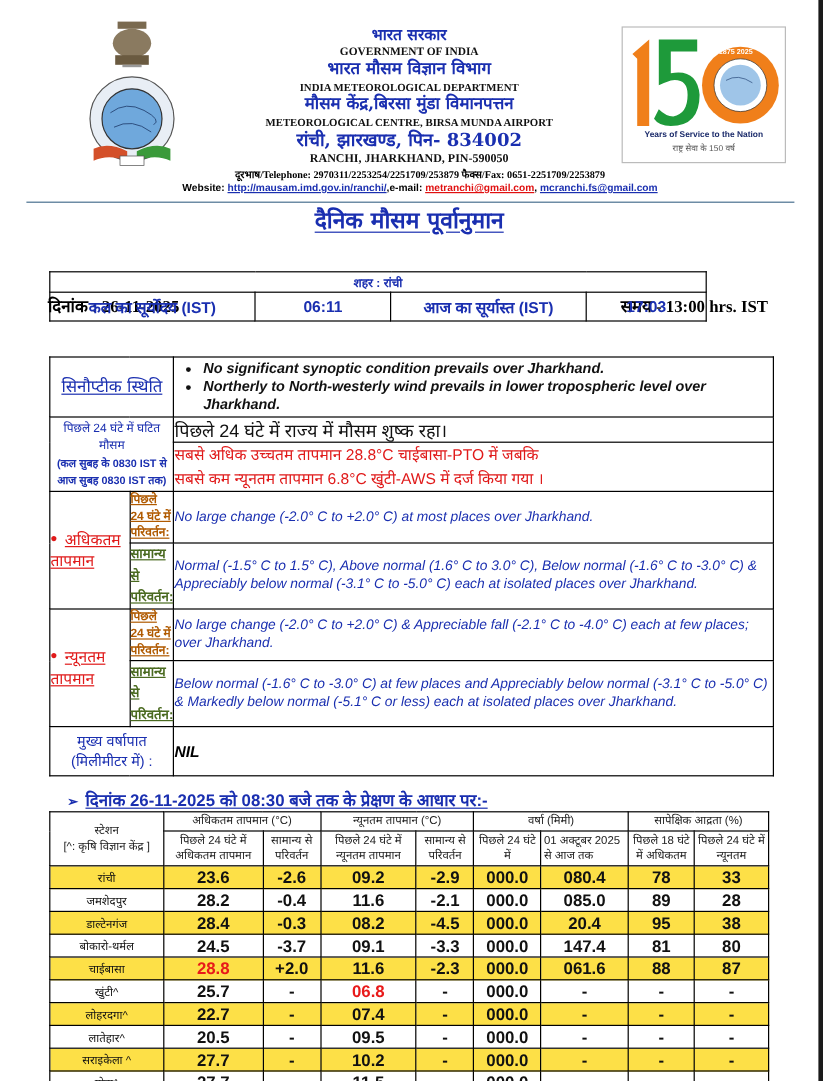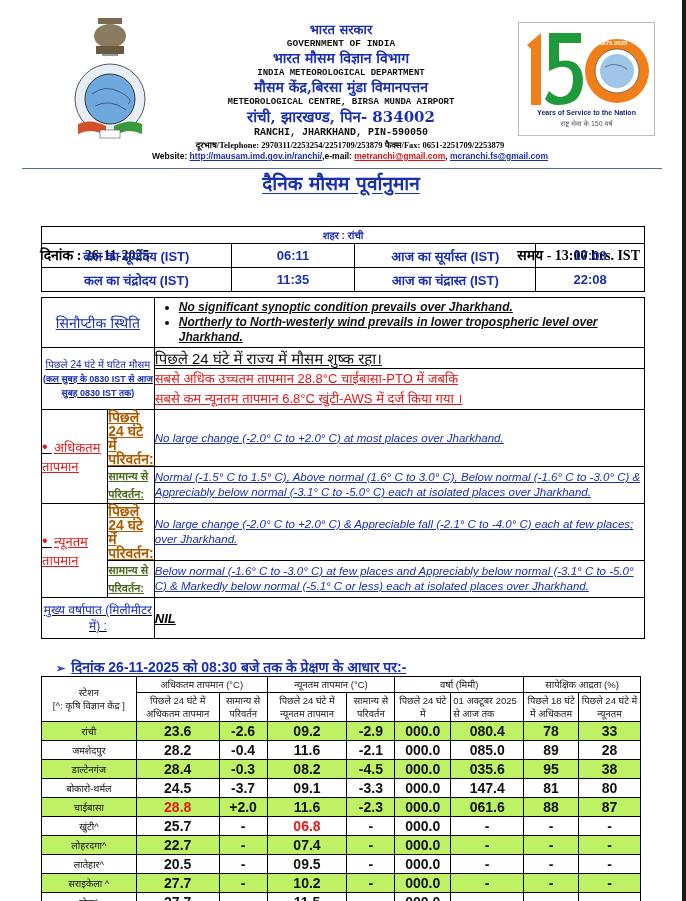--- a/index.html
+++ b/index.html
@@ -6,21 +6,21 @@
   body { width:686px; height:901px; background:#ffffff; position:relative; overflow:hidden;
          font-family:"Liberation Sans", sans-serif; color:#000; }
   .right-band { position:absolute; left:682px; top:0; width:4px; height:901px; background:#1a1a1a; }
 
   
   .hdr { position:absolute; left:0; top:0; width:682px; height:166px; }
   .emblem { position:absolute; left:60px; top:14px; width:100px; height:130px; }
   .logo150 { position:absolute; left:518px; top:22px; width:135px; height:112px; border:1px solid #bbb; background:#fff; }
   .hdr-center { position:absolute; left:150px; top:22px; width:382px; text-align:center; }
   .hdr-center .hi { color:#1a2fb0; font-family:"DejaVu Serif", serif; font-weight:bold; }
-  .hdr-center .en { font-family:Liberation Mono, monospace; font-weight:bold; color:#111; }
+  .hdr-center .en { font-family:Liberation Serif, serif; font-weight:bold; color:#111; }
   .l1 { font-size:13px; line-height:16px; }
   .l2 { font-size:9.5px; line-height:12px; }
   .l3 { font-size:14px; line-height:17px; }
   .l4 { font-size:9px; line-height:12px; }
   .l5 { font-size:14px; line-height:17px; }
   .l6 { font-size:9px; line-height:12px; }
   .l7 { font-size:15px; line-height:18px; }
   .l8 { font-size:10px; line-height:13px; }
   .contact { position:absolute; left:100px; top:140px; width:500px; text-align:center;
              font-family:"Liberation Serif", serif; font-weight:bold; font-size:8.5px; line-height:11px; }
@@ -33,49 +33,49 @@
 
   .title { position:absolute; left:0; top:170px; width:682px; text-align:center; }
   .title span { color:#1a2fb0; font-family:"DejaVu Serif", serif; font-weight:bold; font-size:19px;
                 text-decoration:underline; text-underline-offset:3px; }
   .dateline { position:absolute; left:40px; top:205px; width:600px; height:20px;
               font-family:"Liberation Serif", serif; font-weight:bold; font-size:14px;margin-top:40px; }
   .dateline .l { position:absolute; left:0; top:0; }
   .dateline .r { position:absolute; right:0; top:0; }
 
   table { border-collapse:collapse; }
-  .t-sun { position:absolute; left:41px; top:226px; width:604px; }
+  .t-sun { position:absolute; left:41px; top:226px; width:548px; }
   .t-sun td { border:1px solid #000; text-align:center; color:#1a2fb0; font-weight:bold; font-size:13px; height:23px; padding:0; }
   .t-sun td.city { font-size:10px; height:16px; font-weight:bold; }
 
   .t-main { position:absolute; left:41px; top:297px; width:604px; }
-  .t-main > tbody > tr > td { border:1px solid #000; padding:0; vertical-align:middle;text-decoration:underline; }
+  .t-main > tbody > tr > td { border:1px solid #000; padding:0; vertical-align:middle; }
   .syn-label { text-align:center; color:#1a2fb0; font-size:14px; line-height:22px; text-decoration:underline; font-family:"DejaVu Sans", sans-serif; }
   .syn-list { margin:0; padding:2px 6px 2px 24px; font-style:italic; font-weight:bold; font-size:12px; line-height:15px; color:#111; }
   .syn-list li { margin:0; }
   .past-label { text-align:center; color:#1a2fb0; font-size:9px; line-height:14px; padding:2px 0; }
   .past-dry { font-size:15px; padding:4px 6px; color:#111; }
   .past-red { color:#e01a1a; font-size:13px; line-height:20px; padding:2px 6px; }
   .temp-label { color:#e01a1a; font-size:13px; line-height:18px; text-decoration:underline; padding-left:2px; }
   .bullet { color:#e01a1a; }
-  .sub-orange { color:#b05a00; font-size:14px; line-height:14px; text-decoration:underline; padding:2px 3px; font-weight:bold;margin-left:20px; }
+  .sub-orange { color:#b05a00; font-size:10px; line-height:14px; text-decoration:underline; padding:2px 3px; font-weight:bold;margin-left:20px; }
   .sub-green { color:#4a6a20; font-size:11px; line-height:18px; text-decoration:underline; padding:2px 3px; font-weight:bold; }
   .desc { color:#1a2fb0; font-style:italic; font-size:11.5px; line-height:15px; padding:2px 5px; }
   .rain-label { text-align:center; color:#1a2fb0; font-size:12px; line-height:16px; padding:4px 0; }
   .rain-val { font-weight:bold; font-style:italic; font-size:13px; padding-left:6px; }
 
   .obs-title { position:absolute; left:40px; top:657px; font-size:14px; color:#1a2fb0; font-weight:bold;margin-left:16px; }
   .obs-title .arr { color:#1a2fb0; font-size:11px; margin-right:6px; }
   .obs-title .txt { text-decoration:underline; }
 
   .t-obs { position:absolute; left:41px; top:676px; width:600px; }
   .t-obs th { border:1px solid #000; font-weight:normal; font-size:9.5px; line-height:13px; padding:1px 2px; color:#222; }
   .t-obs td { border:1px solid #000; text-align:center; font-weight:bold; font-size:14px; height:18px; padding:0; color:#111; }
   .t-obs td.stn { font-size:9.5px; font-weight:normal; }
-  .t-obs tr.g td { background:#bef264; }
+  .t-obs tr.g td { background:#fde047; }
   .t-obs td.red { color:#e81a1a; }
 </style>
 </head>
 <body>
 
 <div class="right-band"></div>
 
 <div class="hdr">
 
   <svg class="emblem" viewBox="0 0 100 130">
@@ -142,26 +142,20 @@
     </colgroup>
   <tbody>
       <tr>
         <td colspan="4" class="city">शहर : रांची</td>
       </tr>
   <tr>
     <td>कल का सूर्योदय (IST)</td>
     <td>06:11</td>
     <td>आज का सूर्यास्त (IST)</td>
     <td>17:03</td>
-  </tr>
-  <tr>
-    <td>कल का चंद्रोदय (IST)</td>
-    <td>11:35</td>
-    <td>आज का चंद्रास्त (IST)</td>
-    <td>22:08</td>
   </tr>
 </tbody>
   </table>
 
 <table class="t-main">
   <colgroup>
       <col style="width:66px">
       <col style="width:31px">
       <col style="width:507px">
     </colgroup>
@@ -280,21 +274,21 @@
         <td>89</td>
         <td>28</td>
       </tr>
       <tr class="g">
         <td class="stn">डाल्टेनगंज</td>
         <td>28.4</td>
         <td>-0.3</td>
         <td>08.2</td>
         <td>-4.5</td>
         <td>000.0</td>
-        <td>035.6</td>
+        <td>20.4</td>
         <td>95</td>
         <td>38</td>
       </tr>
       <tr>
         <td class="stn">बोकारो-थर्मल</td>
         <td>24.5</td>
         <td>-3.7</td>
         <td>09.1</td>
         <td>-3.3</td>
         <td>000.0</td>

